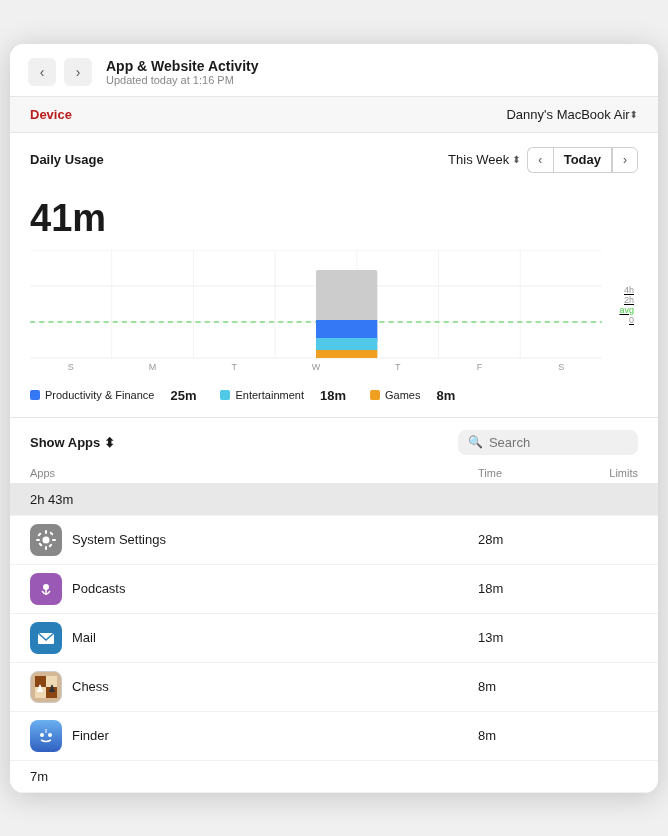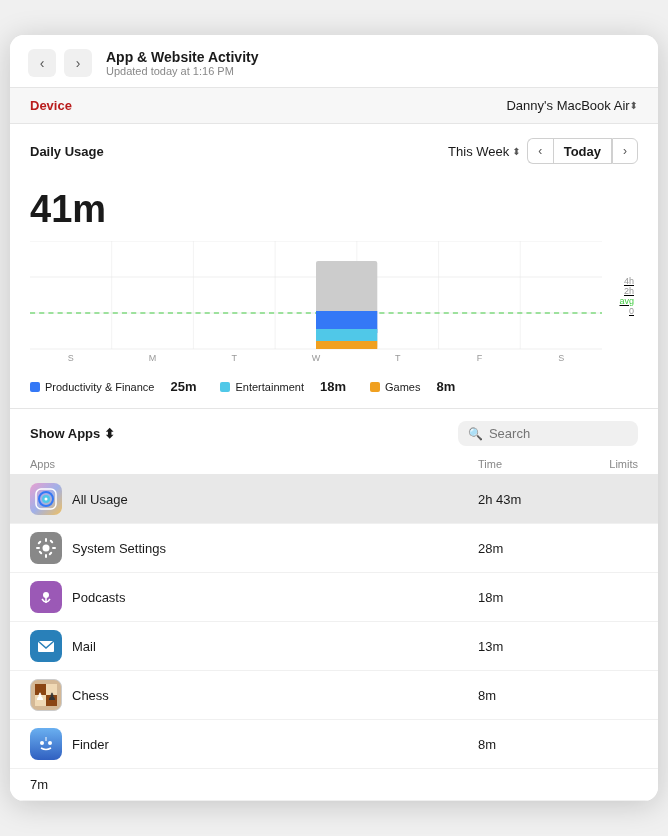--- a/index.html
+++ b/index.html
@@ -487,31 +487,20 @@
 
     <div class="apps-table-header">
       <span class="col-app">Apps</span>
       <span class="col-time">Time</span>
       <span class="col-limits">Limits</span>
     </div>
 
     <div>
 
       <div class="app-row" style="background:#e8e8e8;">
-        <div class="app-row-inner">
-          <div class="app-icon icon-all-usage">
-            <svg width="22" height="22" viewBox="0 0 22 22">
-              <rect x="1" y="1" width="20" height="20" rx="5" fill="none" stroke="white" stroke-width="1.5"></rect>
-              <circle cx="11" cy="11" r="7" fill="none" stroke="#3478f6" stroke-width="2"></circle>
-              <circle cx="11" cy="11" r="4" fill="#50c8e8"></circle>
-              <circle cx="11" cy="11" r="1.5" fill="white"></circle>
-            </svg>
-          </div>
-          <span class="app-name">All Usage</span>
-        </div>
         <span class="app-time">2h 43m</span>
         <span class="app-limits"></span>
       </div>
 
       <div class="app-row">
         <div class="app-row-inner">
           <div class="app-icon icon-system-settings">
             <svg width="22" height="22" viewBox="0 0 22 22">
               <circle cx="11" cy="11" r="10" fill="#888"></circle>
               <circle cx="11" cy="11" r="3.5" fill="white"></circle>

